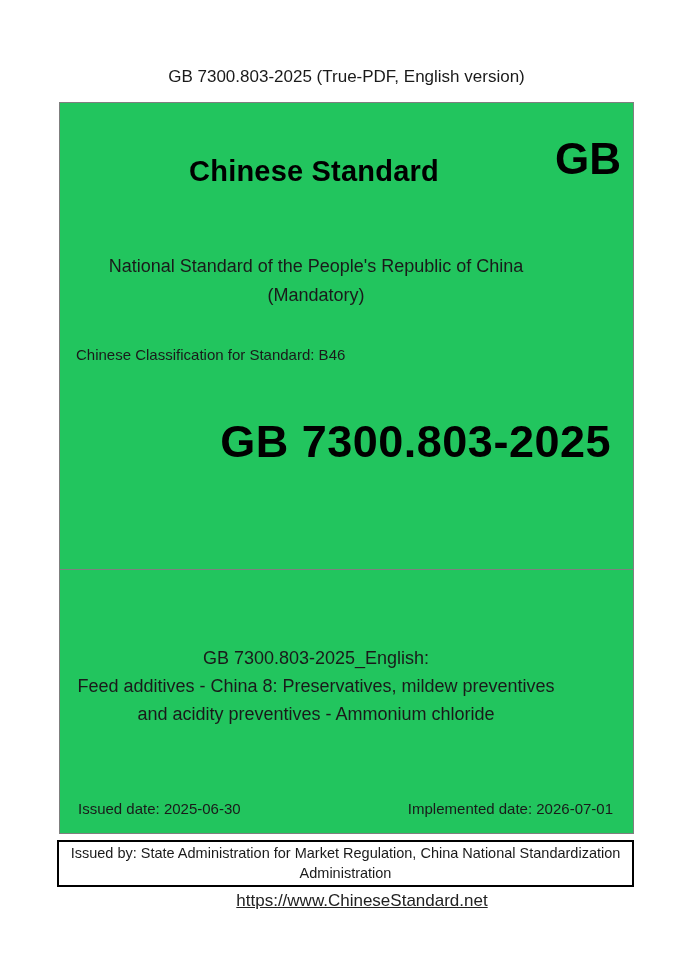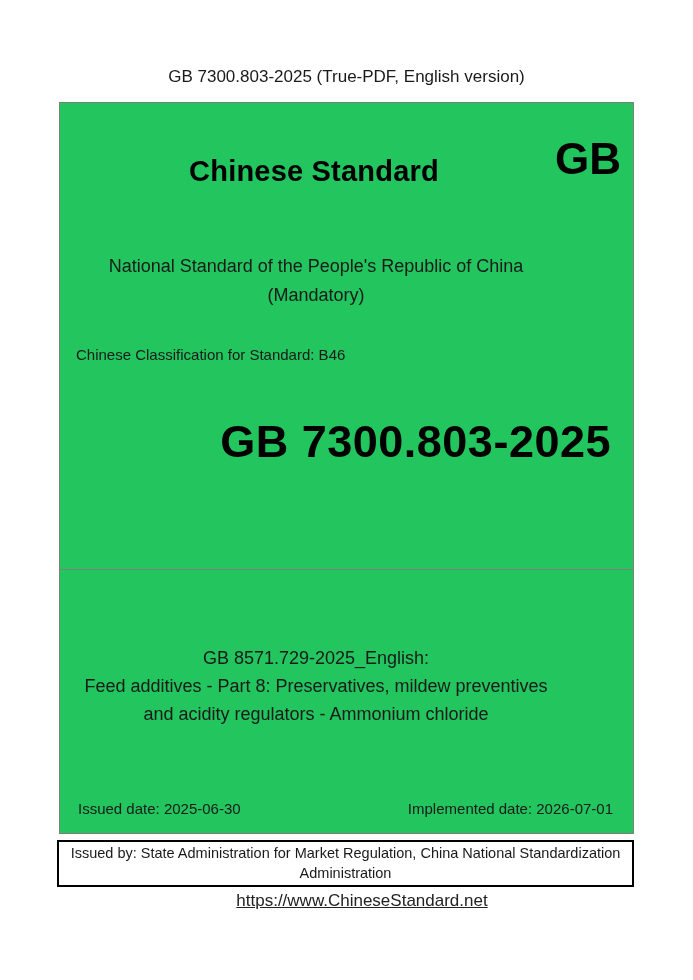--- a/index.html
+++ b/index.html
@@ -83,23 +83,23 @@
       <div class="national-block">
         <div>National Standard of the People's Republic of China</div>
         <div>(Mandatory)</div>
       </div>
       <div class="classification">Chinese Classification for Standard: B46</div>
       <div class="std-number">GB 7300.803-2025</div>
     </div>
 
     <div class="section-bottom">
       <div class="title-block">
-        <div>GB 8571.729-2025_English:</div>
-        <div>Feed additives - Part 8: Preservatives, mildew preventives</div>
-        <div>and acidity regulators - Ammonium chloride</div>
+        <div>GB 7300.803-2025_English:</div>
+        <div>Feed additives - China 8: Preservatives, mildew preventives</div>
+        <div>and acidity preventives - Ammonium chloride</div>
       </div>
       <div class="dates-row">
         <span>Issued date: 2025-06-30</span>
         <span>Implemented date: 2026-07-01</span>
       </div>
     </div>
 
   </div>
 
   <div class="issued-box">

